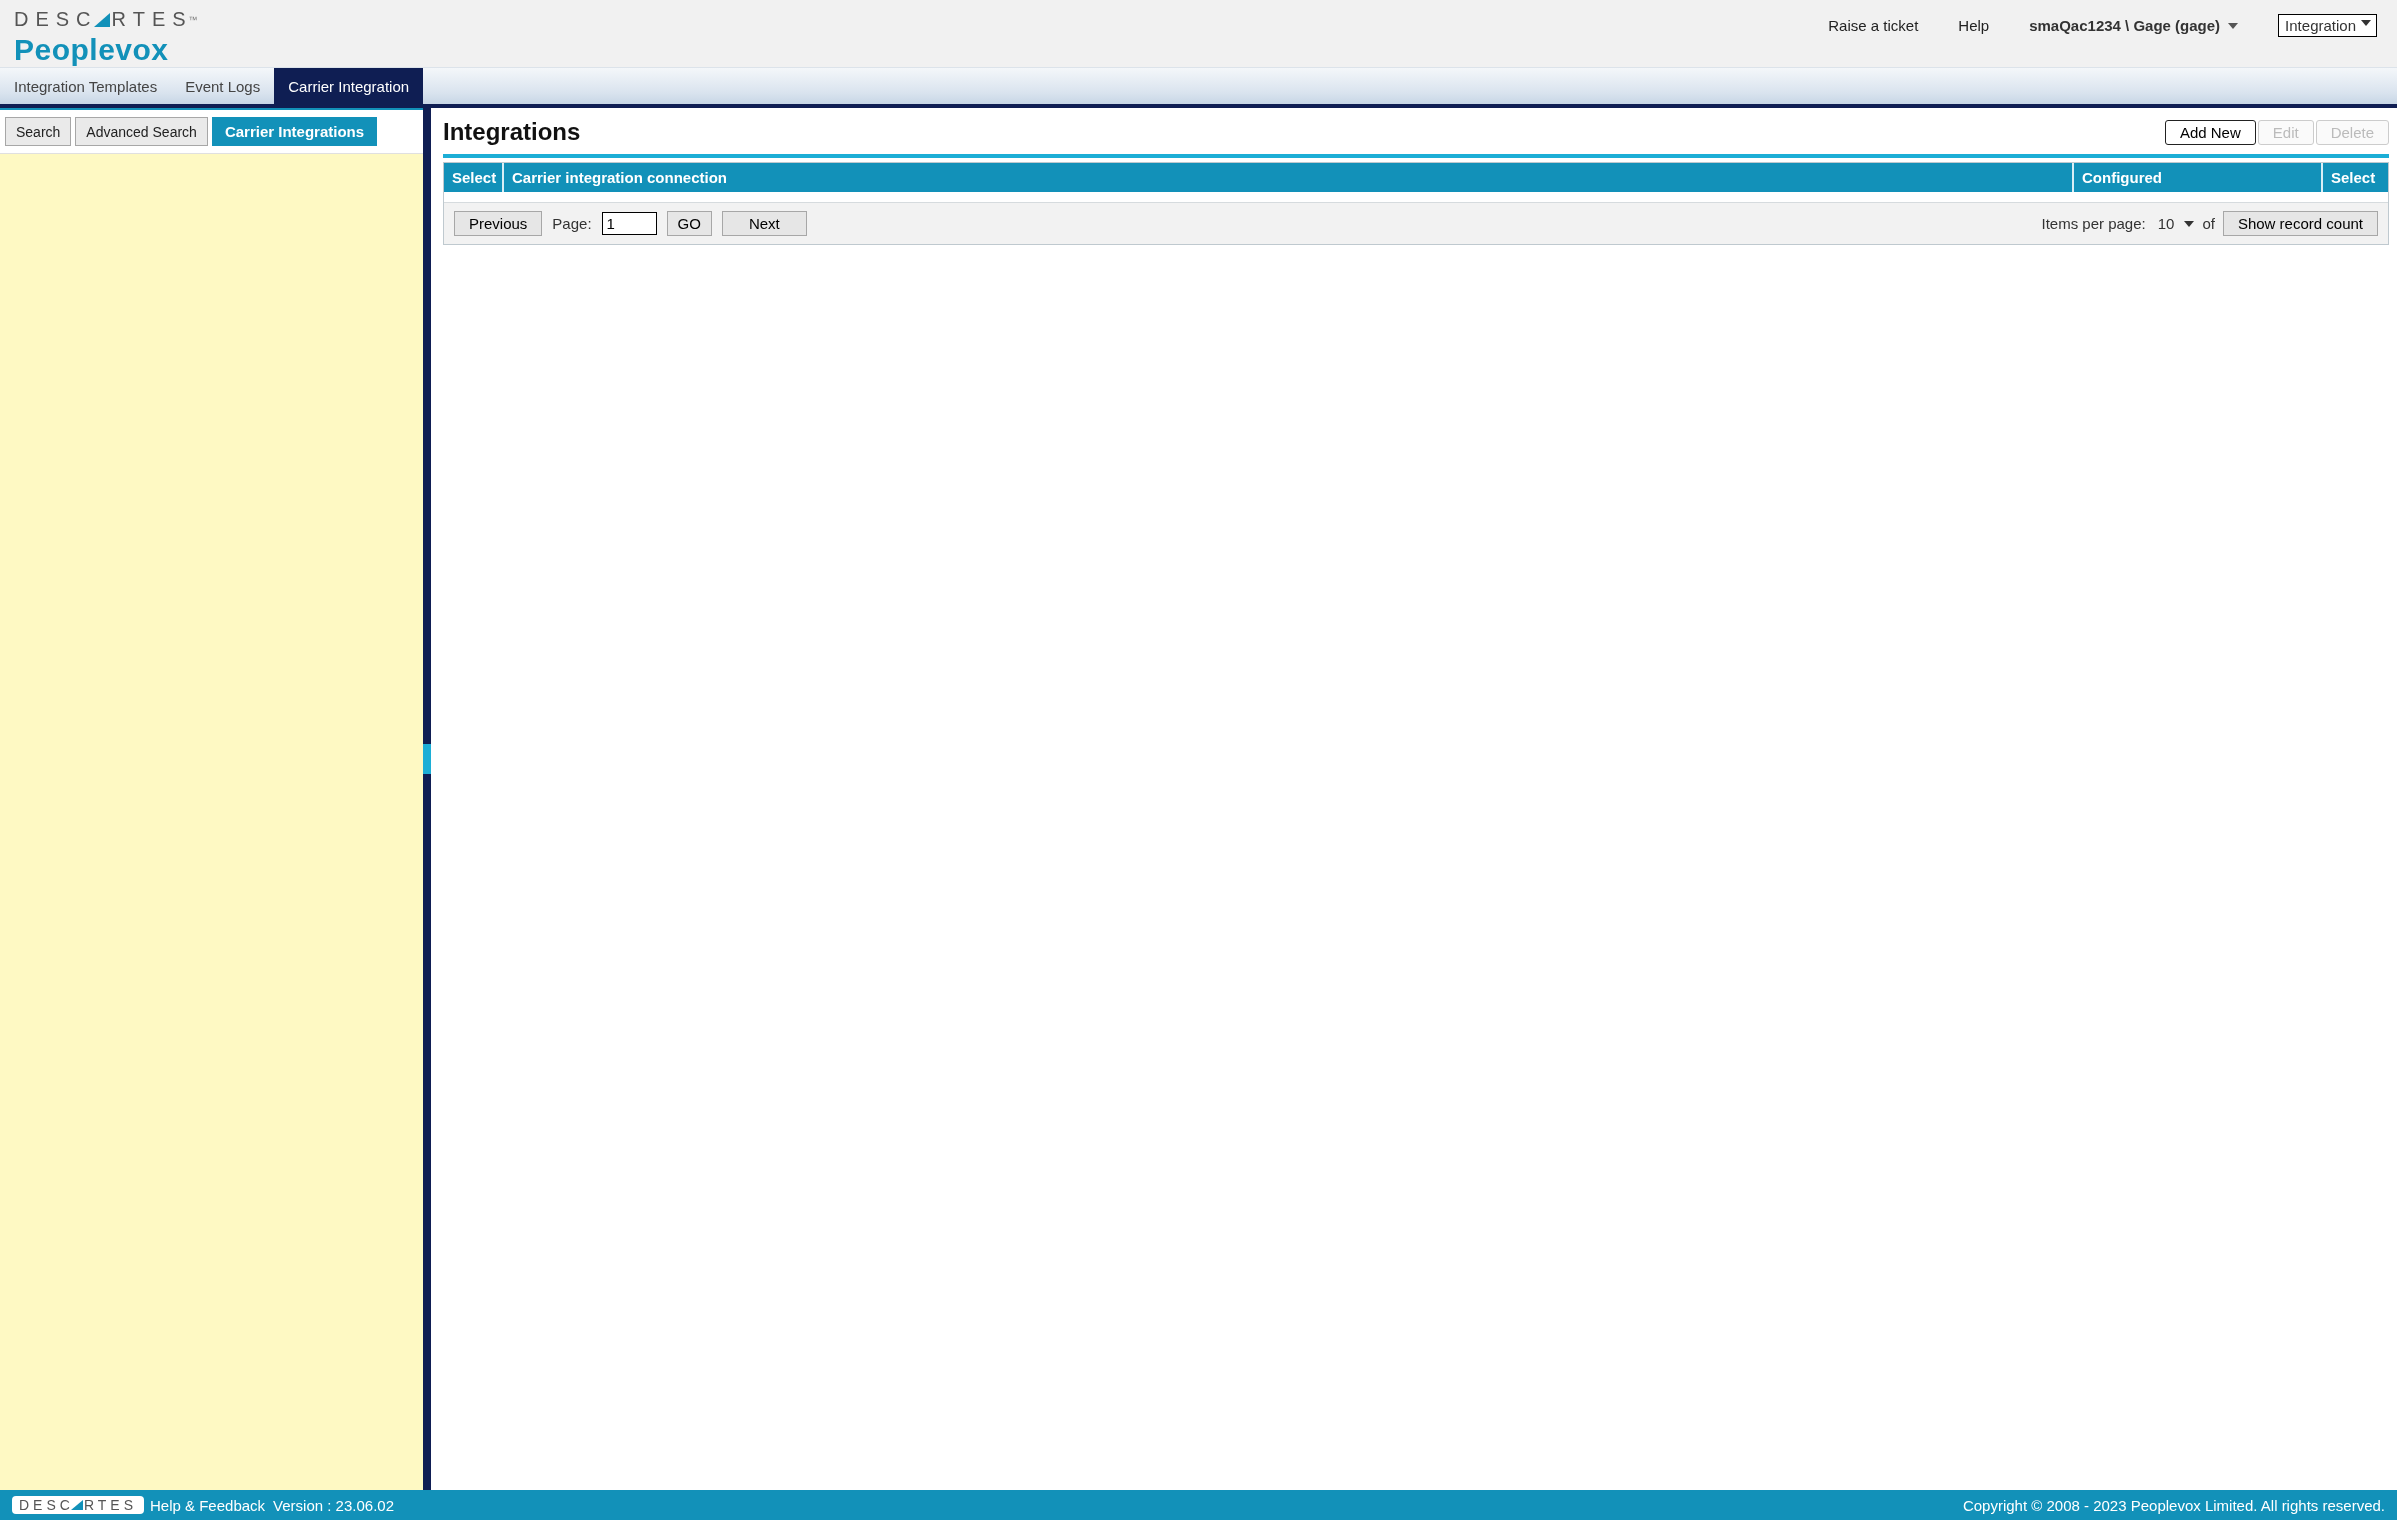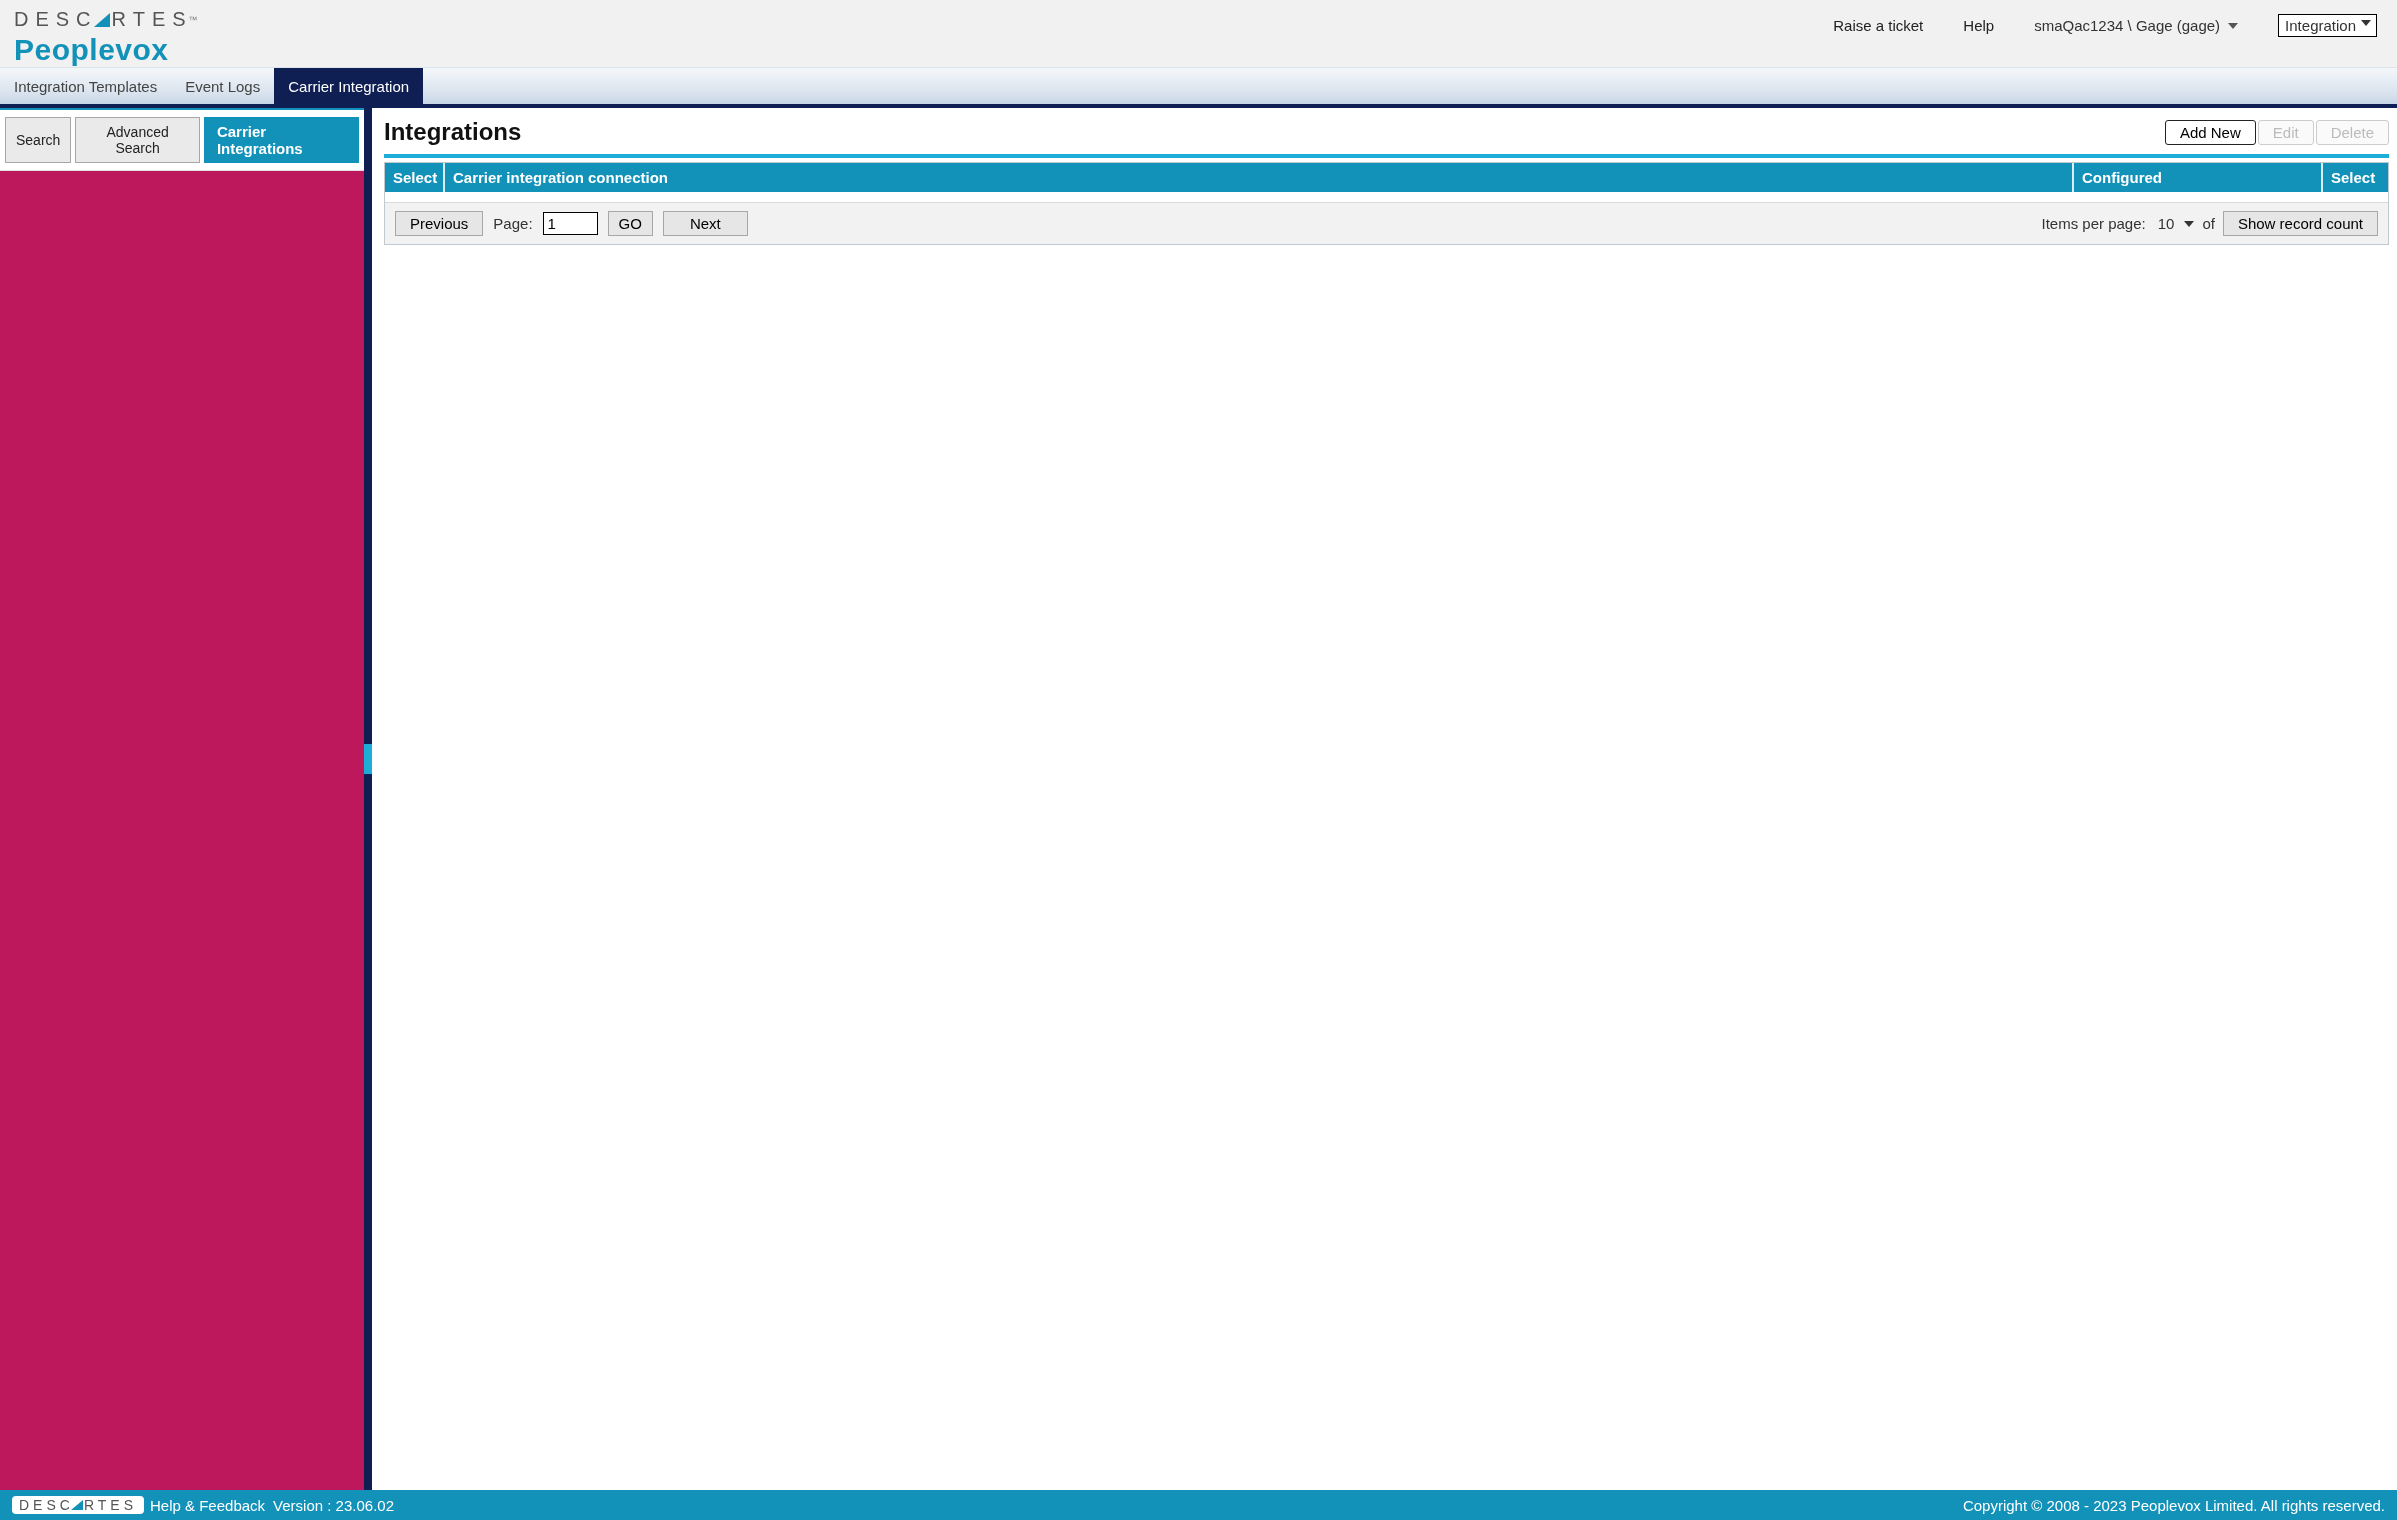--- a/index.html
+++ b/index.html
@@ -53,21 +53,21 @@
 }
 .header-links {
   display: flex;
   align-items: center;
   gap: 40px;
   padding: 6px 6px 0 0;
   font-size: 15px;
   margin-left: 39px;
 }
 .header-links a { color: #222; text-decoration: none; cursor: pointer; }
-.user-menu { display:flex; align-items:center; gap:8px; cursor:pointer;}
+.user-menu { display:flex; align-items:center; gap:8px; cursor:pointer;font-weight:bold;}
 .caret-down {
   display:inline-block; width:0; height:0;
   border-left:5px solid transparent;
   border-right:5px solid transparent;
   border-top:6px solid #555;
 }
 .module-select {
   border: 1px solid #000;
   background: #fff;
   padding: 2px 20px 2px 6px;
@@ -101,23 +101,23 @@
   color: #fff;
 }
 
 
 .main {
   flex: 1;
   display: flex;
   min-height: 0;
 }
 .left-pane {
-  width: 372px;
+  width: 431px;
   border-right: 8px solid #0f1e53;
-  background: #be185d;
+  background: #fef9c3;
   position: relative;
 }
 .left-toolbar {
   display:flex;
   gap:4px;
   padding:7px 5px;
   border-top: 2px solid #1291b9;
   border-bottom: 1px solid #e0e0e0;
   background:#fff;
 }

